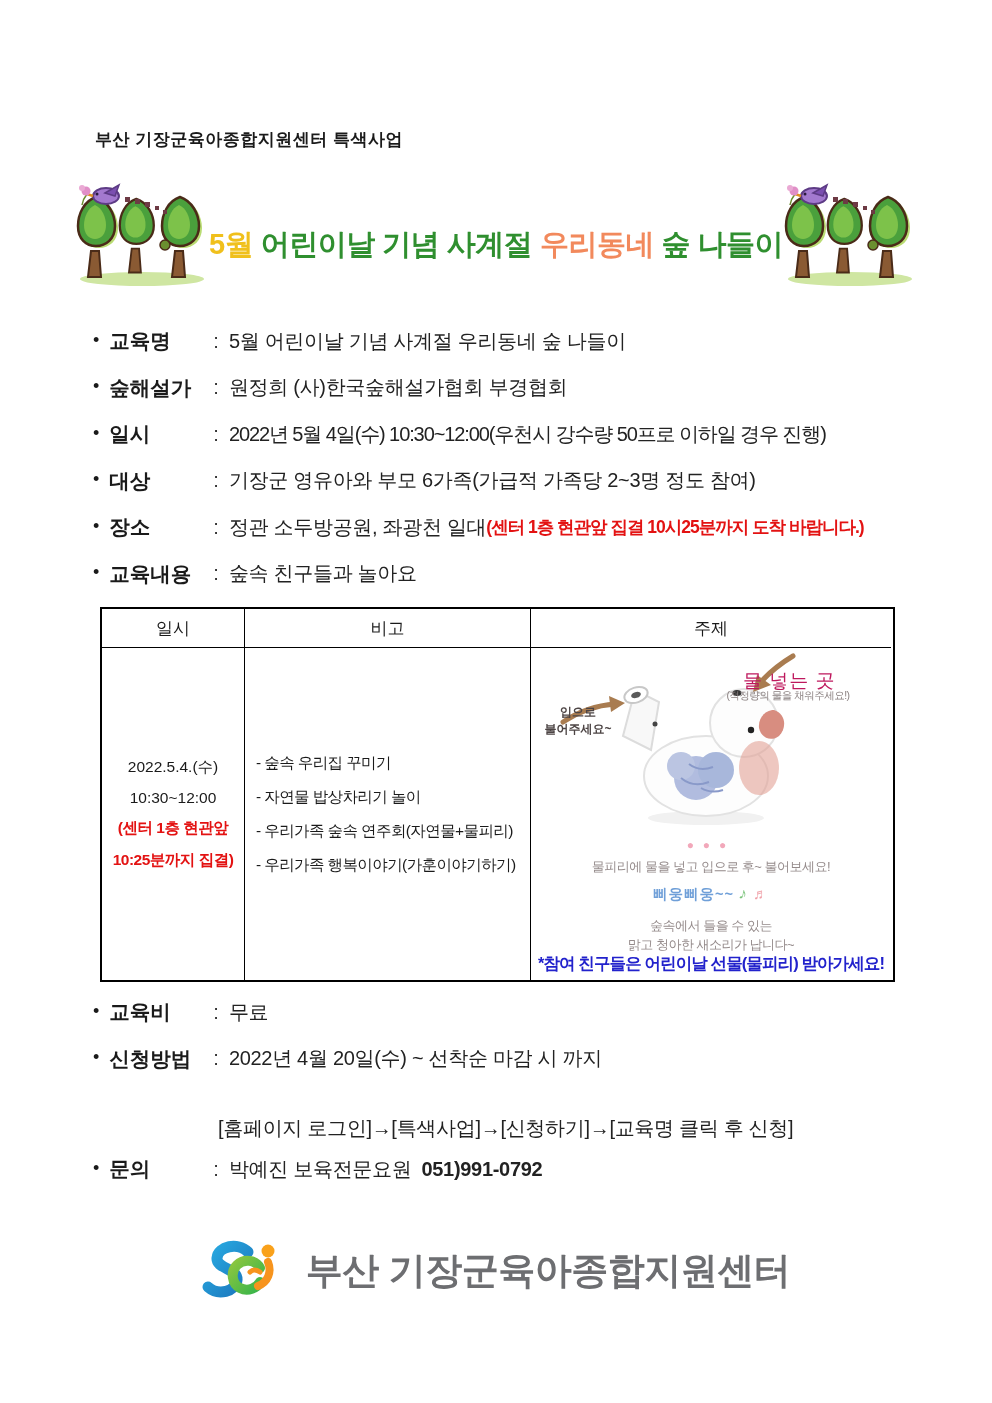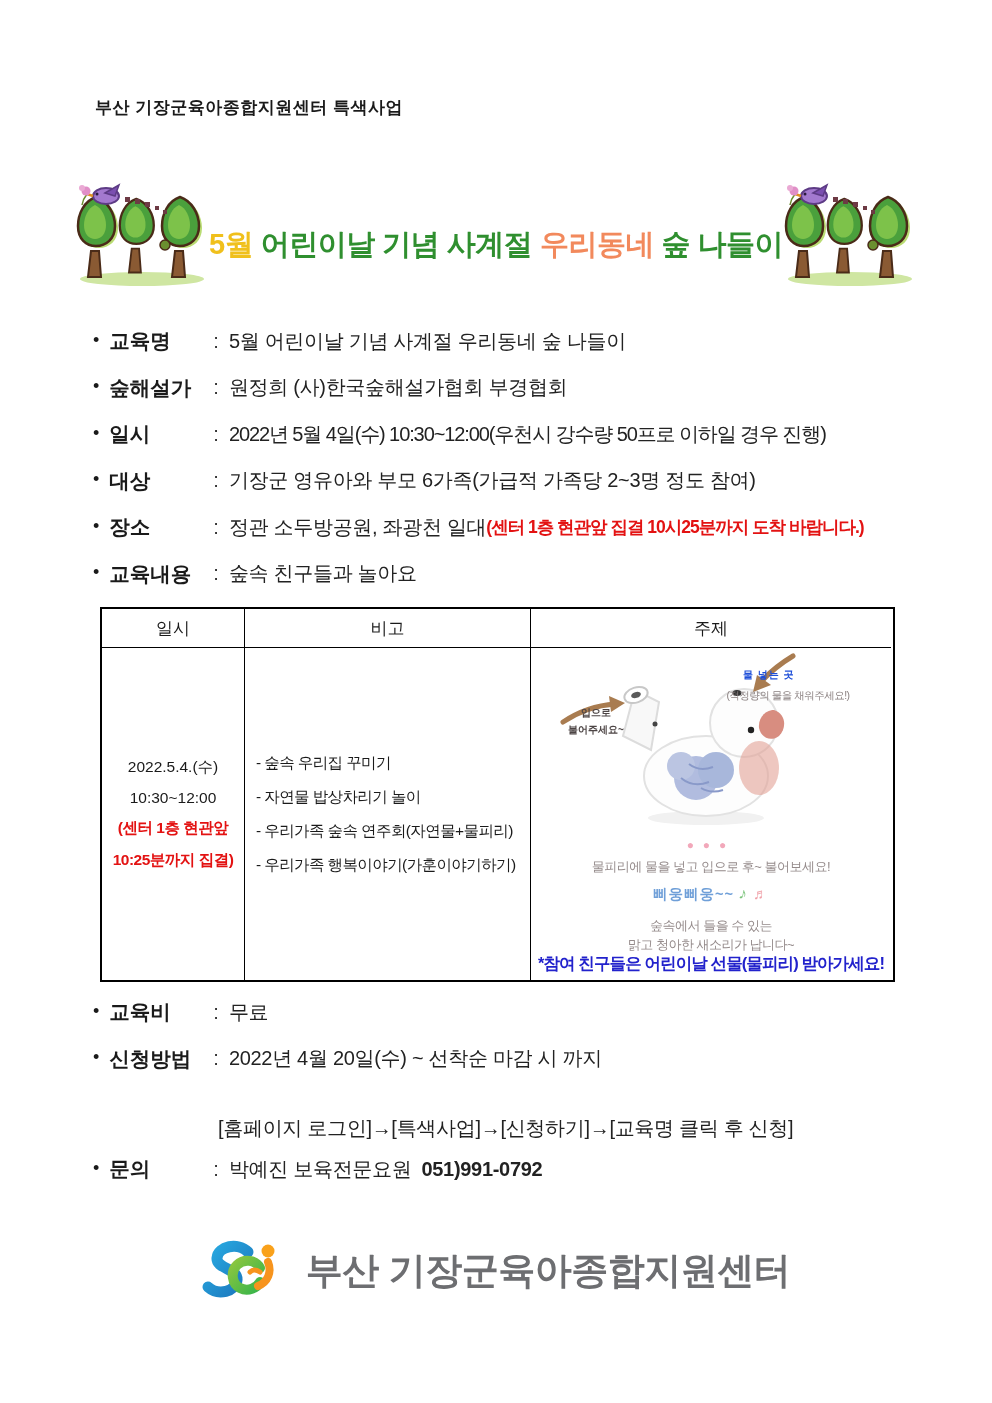--- a/index.html
+++ b/index.html
@@ -3,21 +3,21 @@
 <meta charset="utf-8">
 <style>
   * { margin:0; padding:0; box-sizing:border-box; }
   html,body { background:#ffffff; }
   body {
     width:992px; height:1403px; position:relative; overflow:hidden;
     font-family:"Liberation Sans","DejaVu Sans",sans-serif; color:#1a1a1a;
   }
   .abs { position:absolute; }
 
-  .program-tag { left:95px; top:96px; font-size:17px; font-weight:bold; letter-spacing:0.5px; }
+  .program-tag { left:95px; top:128px; font-size:17px; font-weight:bold; letter-spacing:0.5px; }
 
   .banner { left:75px; top:181px; width:842px; height:106px; display:flex; align-items:flex-end; }
   .banner-title { flex:1; text-align:center; font-size:29px; font-weight:bold; padding-bottom:22px; letter-spacing:-0.5px; white-space:nowrap; }
   .t-yellow { color:#f0c01c; }
   .t-green  { color:#2f8f2f; }
   .t-orange { color:#f2895c; }
   .clipart { width:134px; height:104px; flex:0 0 auto; }
 
   .details { left:93px; top:318px; width:860px; }
   .d-row { height:46.5px; display:flex; align-items:center; white-space:nowrap; }
@@ -33,22 +33,22 @@
   .th { height:38px; display:flex; align-items:center; justify-content:center; font-size:17px; border-right:1px solid #000; }
   .th:last-child { border-right:none; }
   .tbody .td { border-right:1px solid #000; border-top:1px solid #000; height:333px; }
   .tbody .td:last-child { border-right:none; }
   .td-date { display:flex; flex-direction:column; align-items:center; justify-content:center; gap:11px; font-size:15.5px; }
   .td-date .red { color:#e31212; font-weight:bold; letter-spacing:-0.5px; }
   .td-topics { display:flex; flex-direction:column; justify-content:center; padding-left:11px; gap:13px; font-size:15.5px; letter-spacing:-0.6px; white-space:nowrap; }
   .td-note { position:relative; font-size:13px; }
 
   .hand { color:#958b8b; letter-spacing:-0.5px; }
-  .blow-label { left:22px; top:56px; width:86px; text-align:center; font-size:10px; font-weight:bold; color:#4d4545; white-space:pre-line; line-height:17px; }
-  .water-label { left:212px; top:20px; font-size:10px; font-weight:bold; color:#1d4ed8; letter-spacing:1px; }
+  .blow-label { left:4px; top:56px; width:86px; text-align:center; font-size:12px; font-weight:bold; color:#4d4545; white-space:pre-line; line-height:17px; }
+  .water-label { left:212px; top:20px; font-size:19px; font-weight:normal; color:#be185d; letter-spacing:1px; }
   .water-sub { left:156px; top:41px; width:202px; text-align:center; font-size:10.5px; color:#8a8080; }
   .note-dots { left:0; right:0; top:190px; text-align:center; color:#f2a8ba; font-size:12px; letter-spacing:9px; }
   .note-line1 { left:0; right:0; top:210px; text-align:center; font-size:13px; }
   .note-sound { left:0; right:0; top:237px; text-align:center; font-size:14.5px; font-weight:bold; color:#6f9fd8; letter-spacing:1px; }
   .note-sound .n1 { color:#7cc47c; font-weight:normal; font-size:16px; display:inline-block; transform:rotate(12deg); }
   .note-sound .n2 { color:#f0a0a8; font-weight:normal; font-size:15px; }
   .note-line2 { left:0; right:0; top:268px; text-align:center; font-size:13px; line-height:19px; }
   .note-footer { left:0; right:0; top:305px; text-align:center; font-size:16.5px; font-weight:bold; color:#2222cc; letter-spacing:-0.9px; white-space:nowrap; }
 
   .bottom { left:93px; top:989px; width:860px; }

